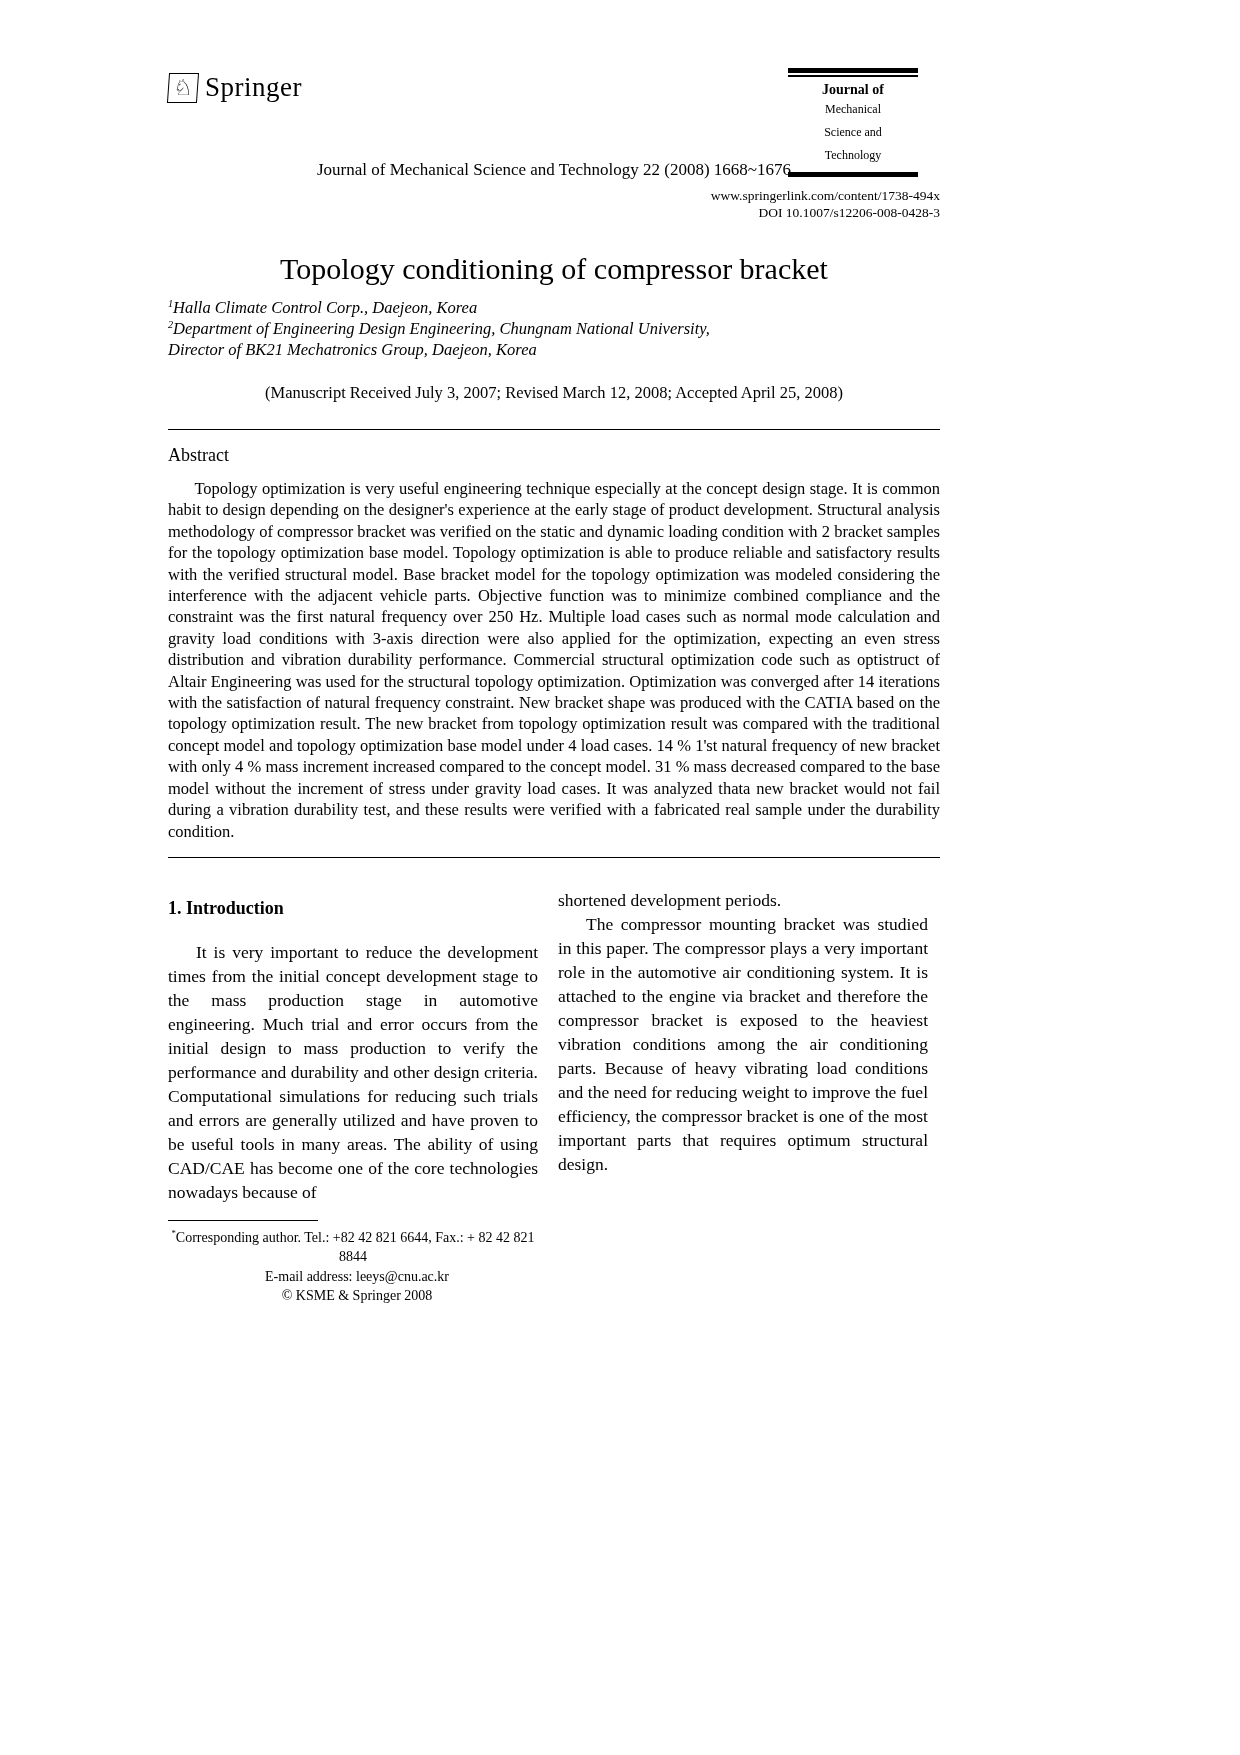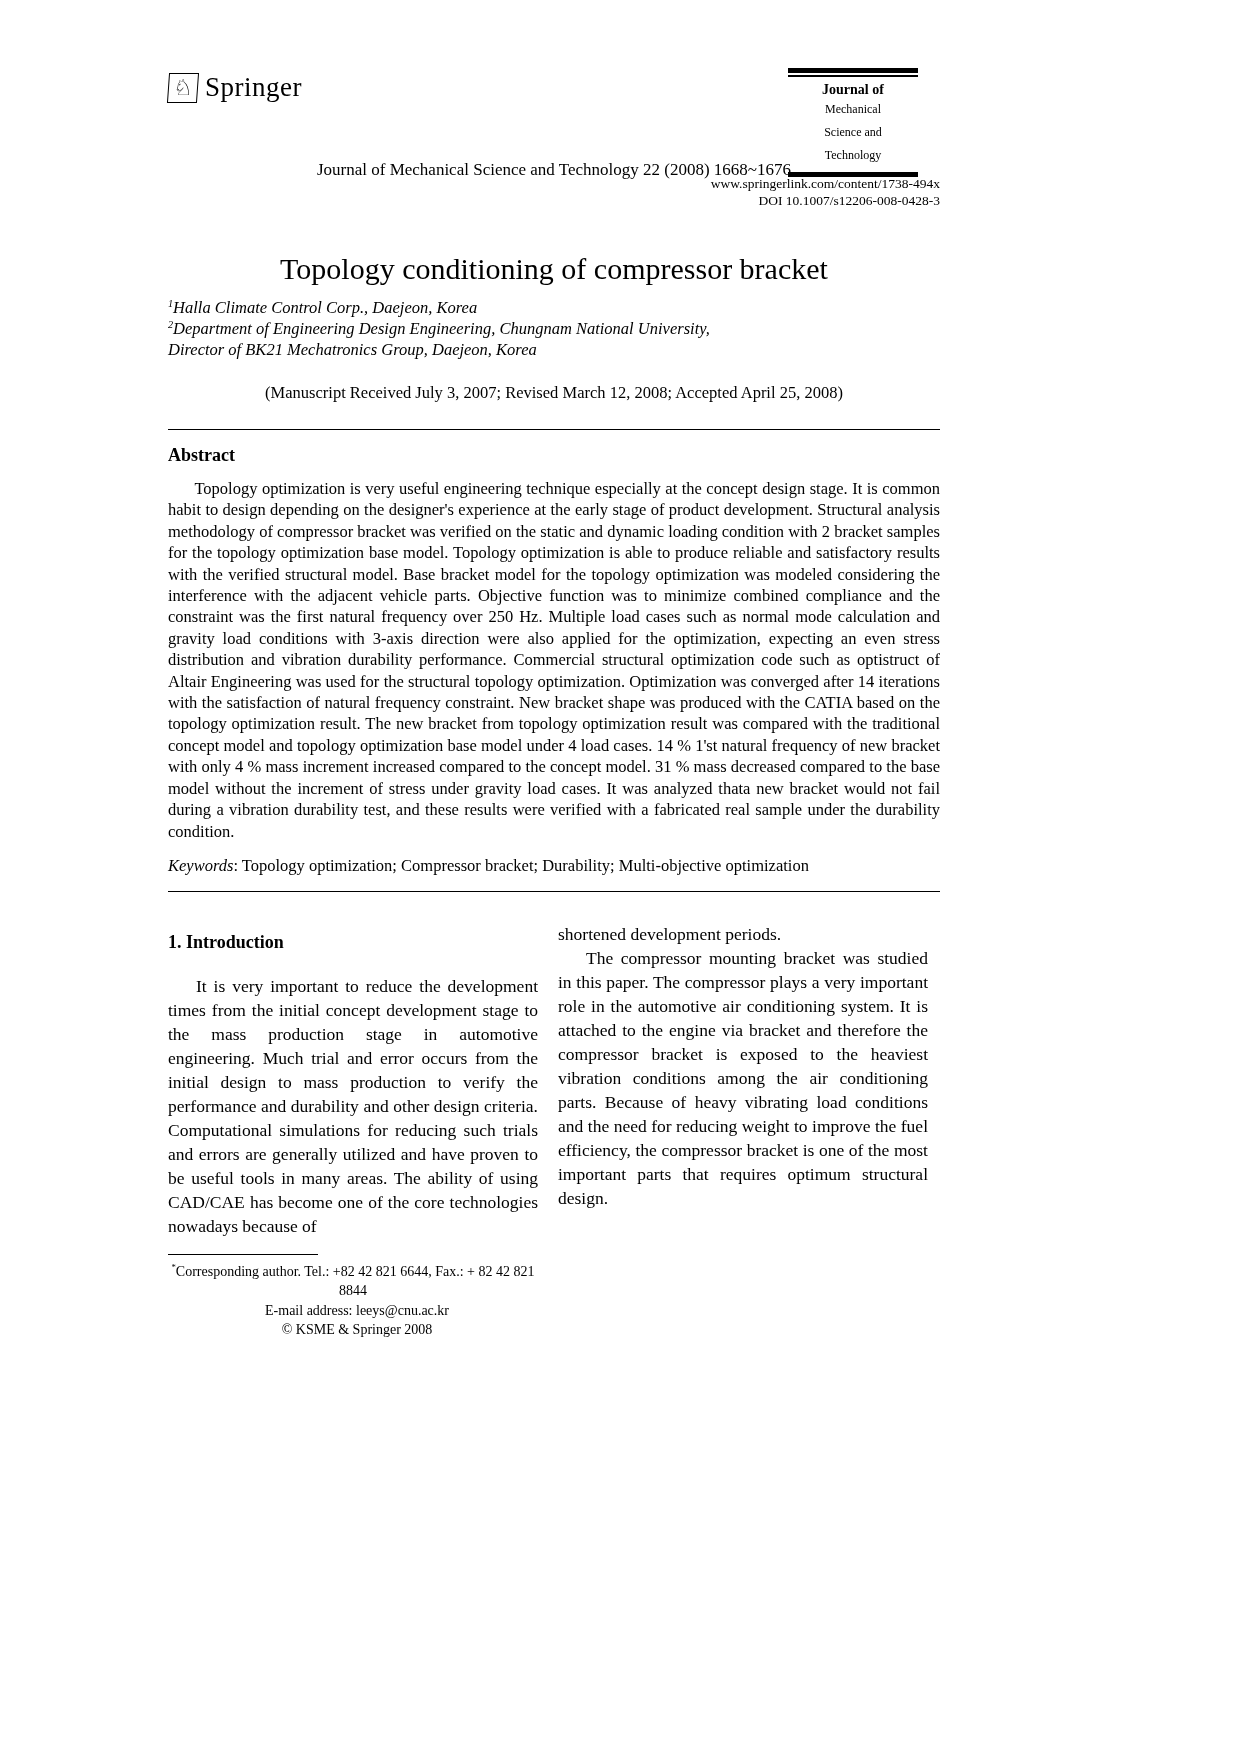--- a/index.html
+++ b/index.html
@@ -22,35 +22,35 @@
 
   .journal-box { position:absolute; right:22px; top:68px; width:130px; text-align:center; }
   .bar-thick { height:5px; background:#000; }
   .bar-thin  { height:2px; background:#000; margin-top:2px; }
   .jb-super  { font-size:14px; font-weight:bold; margin-top:5px; }
   .jb-line   { font-size:12px; font-weight:normal; line-height:23px; }
   .jb-bottom { margin-top:5px; }
 
   .journal-line { position:absolute; left:0; right:0; top:160px; text-align:center; font-size:17px; }
 
-  .header-links { position:absolute; right:0; top:175px; text-align:right; font-size:13.5px; line-height:17px; }
+  .header-links { position:absolute; right:0; top:187px; text-align:right; font-size:13.5px; line-height:17px; }
 
   
   .paper-title { text-align:center; font-size:30px; margin-top:24px; }
   .authors { text-align:center; font-size:22px; margin-top:15px; }
   .sup { vertical-align:super; font-size:62%; line-height:0; }
   .affiliations { text-align:left; font-style:italic; font-size:16.5px; line-height:21px; margin-top:11px; }
   .manuscript { text-align:center; font-size:16.5px; margin-top:23px; }
 
   .rule { border-bottom:1.5px solid #000; }
   .rule-top { margin-top:26px; }
   .rule-mid { margin-top:15px; }
 
   
-  .abstract-heading { font-weight:bold; font-size:18px; margin-top:15px; }
+  .abstract-heading { font-weight:normal; font-size:18px; margin-top:15px; }
   .abstract-text {
     font-size:16.5px; line-height:21.4px; text-align:justify;
     text-indent:1.6em; margin-top:12px;
   }
   .keywords { font-size:16.5px; margin-top:14px; }
   .kw-label { font-style:italic; }
 
   
   .columns { display:flex; gap:20px; margin-top:30px; }
   .col { width:370px; font-size:17.5px; line-height:24px; text-align:justify; }
@@ -105,23 +105,20 @@
     </div>
 
     <div class="manuscript">(Manuscript Received July 3, 2007; Revised March 12, 2008; Accepted April 25, 2008)</div>
 
     <div class="rule rule-top"></div>
 
     <div class="abstract-heading">Abstract</div>
 
     <div class="abstract-text">Topology optimization is very useful engineering technique especially at the concept design stage. It is common habit to design depending on the designer's experience at the early stage of product development. Structural analysis methodology of compressor bracket was verified on the static and dynamic loading condition with 2 bracket samples for the topology optimization base model. Topology optimization is able to produce reliable and satisfactory results with the verified structural model. Base bracket model for the topology optimization was modeled considering the interference with the adjacent vehicle parts. Objective function was to minimize combined compliance and the constraint was the first natural frequency over 250 Hz. Multiple load cases such as normal mode calculation and gravity load conditions with 3-axis direction were also applied for the optimization, expecting an even stress distribution and vibration durability performance. Commercial structural optimization code such as optistruct of Altair Engineering was used for the structural topology optimization. Optimization was converged after 14 iterations with the satisfaction of natural frequency constraint. New bracket shape was produced with the CATIA based on the topology optimization result. The new bracket from topology optimization result was compared with the traditional concept model and topology optimization base model under 4 load cases. 14 % 1'st natural frequency of new bracket with only 4 % mass increment increased compared to the concept model. 31 % mass decreased compared to the base model without the increment of stress under gravity load cases. It was analyzed thata new bracket would not fail during a vibration durability test, and these results were verified with a fabricated real sample under the durability condition.</div>
 
-    <div class="keywords">
-      <span class="kw-label">Keywords</span><span>: Topology optimization; Compressor bracket; Durability; Multi-objective optimization</span>
-    </div>
 
     <div class="rule rule-mid"></div>
 
     <div class="columns">
 
       <div class="col">
         <div class="section-heading">1. Introduction</div>
 
         <p class="para">It is very important to reduce the development times from the initial concept development stage to the mass production stage in automotive engineering. Much trial and error occurs from the initial design to mass production to verify the performance and durability and other design criteria. Computational simulations for reducing such trials and errors are generally utilized and have proven to be useful tools in many areas. The ability of using CAD/CAE has become one of the core technologies nowadays because of</p>
 

